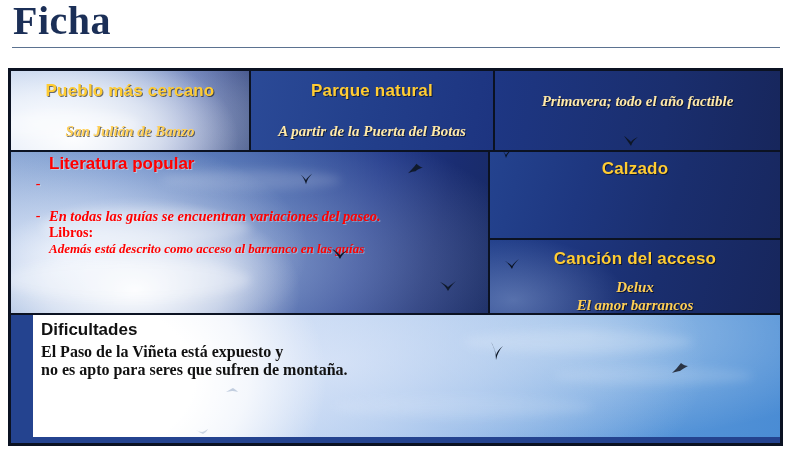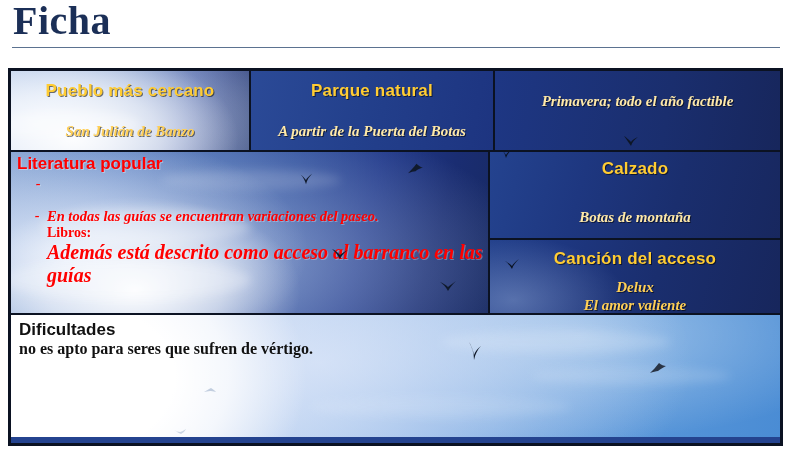--- a/index.html
+++ b/index.html
@@ -136,20 +136,21 @@
     text-shadow:1px 1px 0 rgba(0,0,0,0.55);
   }
   .val.gold{color:#ffcf55;}
 
   .red-hdr{
     font-family:"Liberation Sans", sans-serif;
     font-weight:700;
     font-size:17px;
     color:#ff0000;
     text-shadow:1px 1px 0 rgba(255,255,255,0.35);
+    margin-left:32px;
   }
   .red-item{
     font-family:"Liberation Serif", serif;
     font-weight:700;
     font-size:14px;
     color:#ff0000;
     text-shadow:1px 1px 0 rgba(255,255,255,0.3);
   }
   .red-item.it{font-style:italic;}
 
@@ -228,21 +229,21 @@
 
         <div style="display:flex;margin-top:2px;">
           <div class="red-item" style="width:22px;text-align:center;padding-left:10px;">-</div>
         </div>
 
         <div style="display:flex;margin-top:16px;">
           <div class="red-item" style="width:22px;text-align:center;padding-left:10px;">-</div>
           <div>
             <div class="red-item it" style="font-size:14.5px;">En todas las guías se encuentran variaciones del paseo.</div>
             <div class="red-item">Libros:</div>
-            <div class="red-item it" style="font-size:20px;">Además está descrito como acceso al barranco en las guías</div>
+            <div class="red-item it" style="font-size:13px;">Además está descrito como acceso al barranco en las guías</div>
           </div>
         </div>
       </div>
 
       <div class="bird" style="left:288px;top:22px;">
         <svg width="14" height="14" viewBox="0 0 16 14">
             <path d="M2 2 C5 5, 7 9, 8 13 C9 8, 12 4, 15 1 C11 4, 9 6, 8 8 C6 6, 4 3, 2 2 Z" fill="#101a2c"></path>
           </svg>
       </div>
       <div class="bird" style="left:396px;top:12px;">
@@ -261,53 +262,53 @@
           </svg>
       </div>
     </div>
     <div class="vline" style="left:477px;"></div>
 
     <div class="cell" style="left:479px;right:0;padding-left:45px;">
       <div class="sky dark"></div>
 
       <div style="position:absolute;left:0;right:0;top:0;height:88px;z-index:3;">
         <div class="hdr" style="margin-top:9px;">Calzado</div>
-        <div class="val" style="margin-top:30px;">Botas de montaña</div>
       </div>
       <div class="hline" style="top:88px;"></div>
 
       <div style="position:absolute;left:0;right:0;top:90px;bottom:0;z-index:3;">
         <div class="hdr" style="margin-top:9px;">Canción del acceso</div>
         <div class="val gold" style="margin-top:10px;">Delux</div>
-        <div class="val gold" style="margin-top:1px;">El amor valiente</div>
+        <div class="val gold" style="margin-top:1px;">El amor barrancos</div>
       </div>
 
       <div class="bird" style="left:8px;top:-4px;">
         <svg width="16" height="14" viewBox="0 0 16 14">
             <path d="M2 1 C5 4, 7 8, 8 12 C9 8, 12 5, 15 3 C11 5, 9 7, 8 9 C6 6, 4 3, 2 1 Z" fill="#0a1222"></path>
           </svg>
       </div>
       <div class="bird" style="left:14px;top:108px;">
         <svg width="16" height="12" viewBox="0 0 16 12">
             <path d="M1 3 C4 5, 6 8, 8 11 C9 7, 12 4, 15 1 C11 4, 9 6, 8 8 C6 6, 3 4, 1 3 Z" fill="#0a1222"></path>
           </svg>
       </div>
     </div>
   </div>
   <div class="hline" style="top:242px;"></div>
 
-  <div class="row" id="row3" style="height:124px;">
+  <div class="row" id="row3" style="height:124px;margin-left:22px;">
     <div class="cell" style="left:0;right:0;">
       <div class="sky bottom"></div>
       <div class="wisp" style="left:430px;top:18px;width:230px;height:22px;opacity:.55;"></div>
       <div class="wisp" style="left:520px;top:54px;width:200px;height:18px;opacity:.45;"></div>
       <div class="wisp" style="left:300px;top:84px;width:260px;height:20px;opacity:.4;"></div>
       <div class="cell-inner" style="padding:7px 0 0 8px;box-sizing:border-box;">
         <div class="blk-hdr">Dificultades</div>
-        <div class="blk-line">no es apto para seres que sufren de vértigo.</div>
+        <div class="blk-line" style="margin-top:3px;">El Paso de la Viñeta está expuesto y</div>
+        <div class="blk-line">no es apto para seres que sufren de montaña.</div>
       </div>
 
       <div class="bird" style="left:455px;top:28px;">
         <svg width="16" height="20" viewBox="0 0 16 20">
             <path d="M3 1 C6 6, 8 12, 8 19 C9 13, 12 8, 15 5 C11 8, 9 11, 8 14 C7 9, 5 4, 3 1 Z" fill="#0d1626"></path>
           </svg>
       </div>
       <div class="bird" style="left:638px;top:48px;">
         <svg width="18" height="14" viewBox="0 0 18 14">
             <path d="M1 12 C4 9, 7 6, 10 2 C12 4, 15 5, 17 5 C14 7, 11 8, 9 10 C7 10, 4 11, 1 12 Z" fill="#2a3445"></path>

